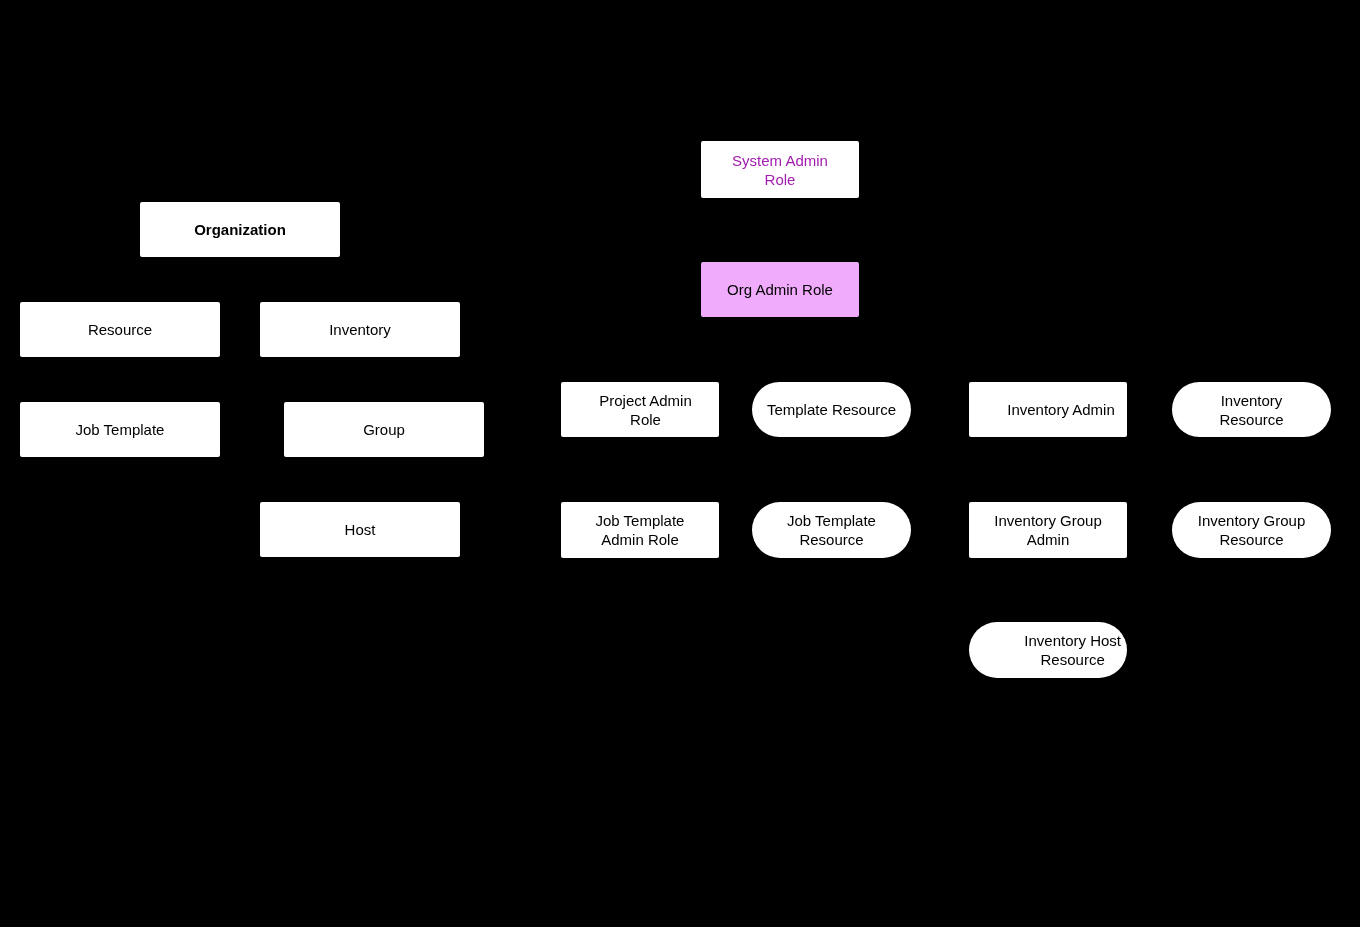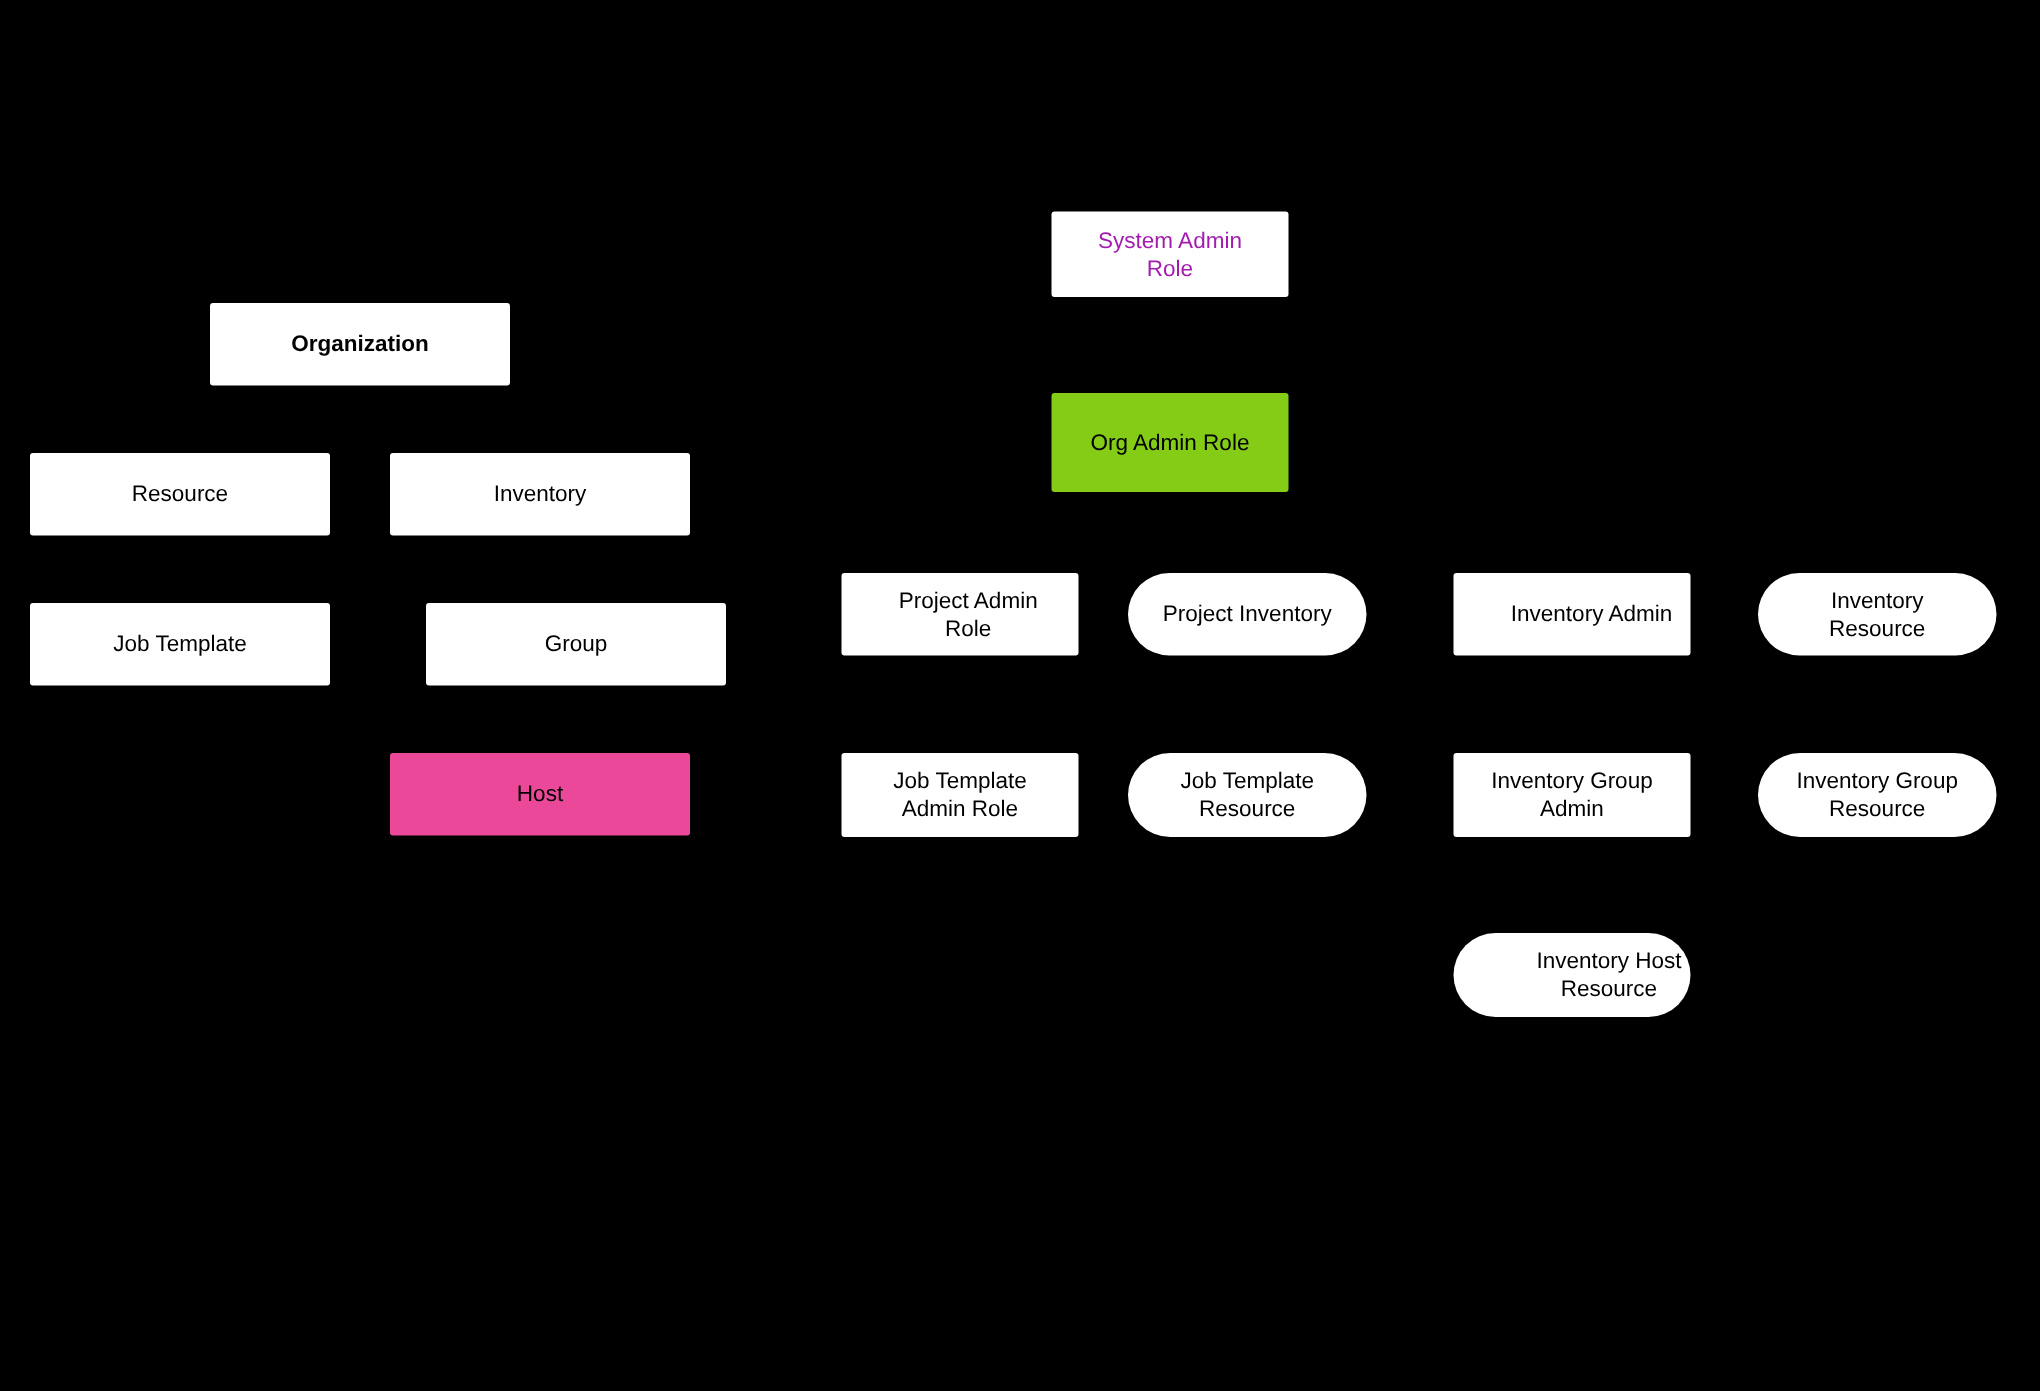--- a/index.html
+++ b/index.html
@@ -38,27 +38,27 @@
 </style>
 </head>
 <body>
 
 <div id="canvas" style="background: rgb(0, 0, 0);">
     <div class="node rect" style="left: 140px; top: 202px; width: 200px; height: 55px; background: rgb(255, 255, 255); color: rgb(0, 0, 0); font-weight: bold;"><span>Organization</span></div>
     <div class="node rect" style="left: 20px; top: 302px; width: 200px; height: 55px; background: rgb(255, 255, 255); color: rgb(0, 0, 0);"><span>Resource</span></div>
     <div class="node rect" style="left: 260px; top: 302px; width: 200px; height: 55px; background: rgb(255, 255, 255); color: rgb(0, 0, 0);"><span>Inventory</span></div>
     <div class="node rect" style="left: 20px; top: 402px; width: 200px; height: 55px; background: rgb(255, 255, 255); color: rgb(0, 0, 0);"><span>Job Template</span></div>
     <div class="node rect" style="left: 260px; top: 402px; width: 200px; height: 55px; background: rgb(255, 255, 255); color: rgb(0, 0, 0); margin-left: 24px;"><span>Group</span></div>
-    <div class="node rect" style="left: 260px; top: 502px; width: 200px; height: 55px; background: #ec4899; color: rgb(0, 0, 0);"><span>Host</span></div>
+    <div class="node rect" style="left: 260px; top: 502px; width: 200px; height: 55px; background: #ffffff; color: rgb(0, 0, 0);"><span>Host</span></div>
     <div class="node rect" style="left: 701px; top: 141px; width: 158px; height: 57px; background: rgb(255, 255, 255); color: #a21caf;"><span>System Admin
 Role</span></div>
-    <div class="node rect" style="left: 701px; top: 262px; width: 158px; height: 66px; background: #84cc16; color: rgb(0, 0, 0);"><span>Org Admin Role</span></div>
+    <div class="node rect" style="left: 701px; top: 262px; width: 158px; height: 55px; background: #f0abfc; color: rgb(0, 0, 0);"><span>Org Admin Role</span></div>
     <div class="node rect" style="left: 561px; top: 382px; width: 158px; height: 55px; background: rgb(255, 255, 255); color: rgb(0, 0, 0); padding-left: 17px;"><span>Project Admin
 Role</span></div>
-    <div class="node pill" style="left: 752px; top: 382px; width: 159px; height: 55px; background: rgb(255, 255, 255); color: rgb(0, 0, 0);"><span>Project Inventory</span></div>
+    <div class="node pill" style="left: 752px; top: 382px; width: 159px; height: 55px; background: rgb(255, 255, 255); color: rgb(0, 0, 0);"><span>Template Resource</span></div>
     <div class="node rect" style="left: 969px; top: 382px; width: 158px; height: 55px; background: rgb(255, 255, 255); color: rgb(0, 0, 0); padding-left: 32px;"><span>Inventory Admin</span></div>
     <div class="node pill" style="left: 1172px; top: 382px; width: 159px; height: 55px; background: rgb(255, 255, 255); color: rgb(0, 0, 0);"><span>Inventory
 Resource</span></div>
     <div class="node rect" style="left: 561px; top: 502px; width: 158px; height: 56px; background: rgb(255, 255, 255); color: rgb(0, 0, 0);"><span>Job Template
 Admin Role</span></div>
     <div class="node pill" style="left: 752px; top: 502px; width: 159px; height: 56px; background: rgb(255, 255, 255); color: rgb(0, 0, 0);"><span>Job Template
 Resource</span></div>
     <div class="node rect" style="left: 969px; top: 502px; width: 158px; height: 56px; background: rgb(255, 255, 255); color: rgb(0, 0, 0);"><span>Inventory Group
 Admin</span></div>
     <div class="node pill" style="left: 1172px; top: 502px; width: 159px; height: 56px; background: rgb(255, 255, 255); color: rgb(0, 0, 0);"><span>Inventory Group

